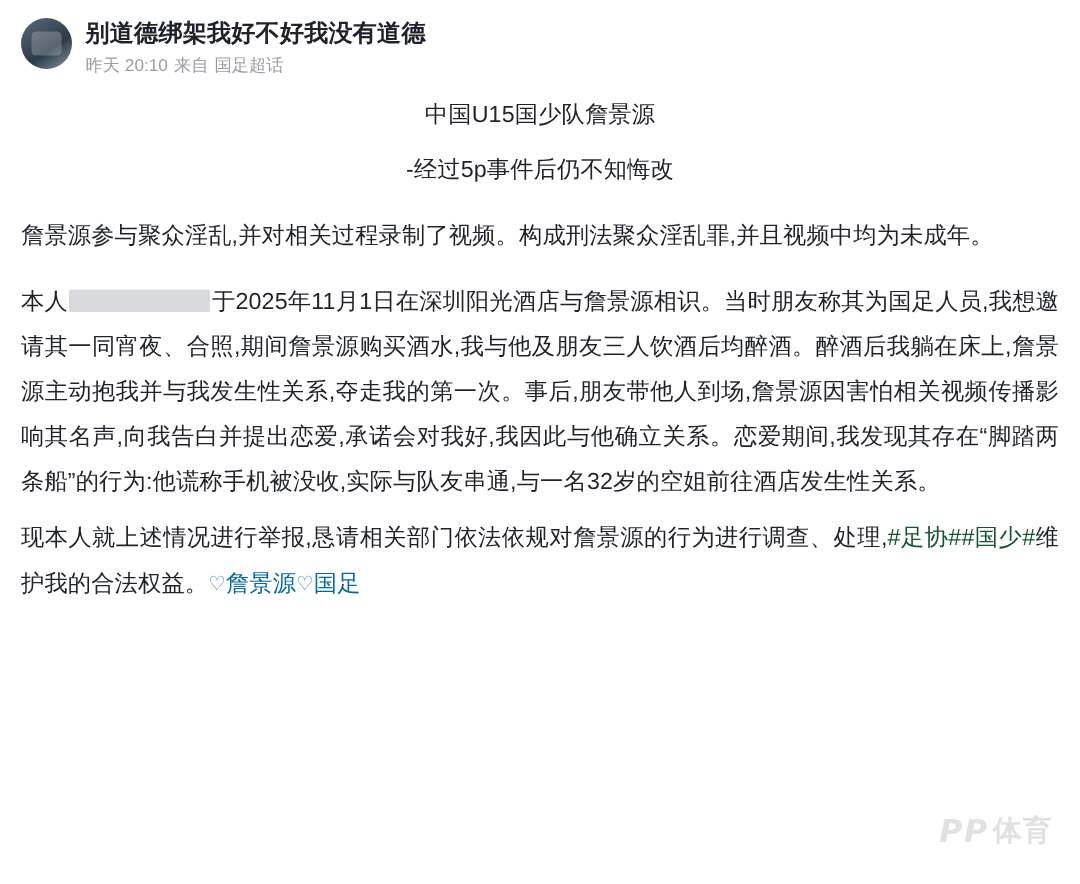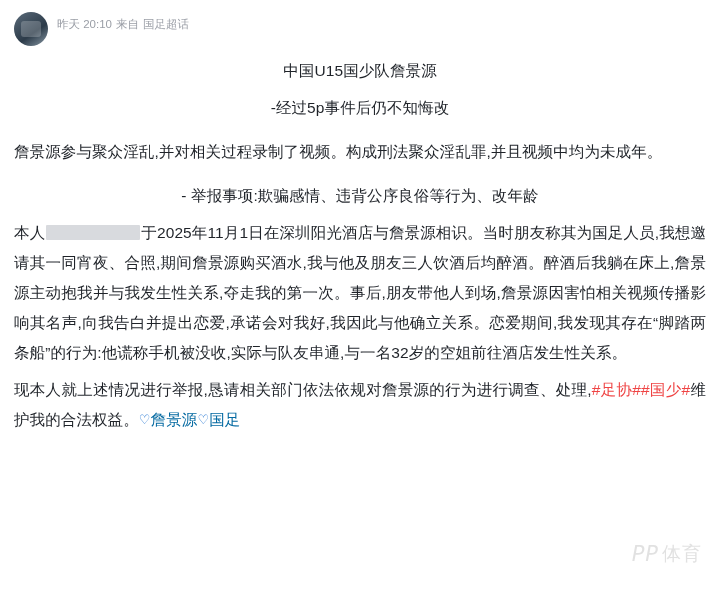--- a/index.html
+++ b/index.html
@@ -99,39 +99,39 @@
   .redact {
     display: inline-block;
     width: 94px;
     height: 15px;
     background: #d8dade;
     vertical-align: -2px;
     margin: 0 1px;
     border-radius: 1px;
   }
   .hashtag {
-    color: #ef4444;
+    color: #14532d;
   }
   .topic-tag {
     color: #0369a1;
     white-space: nowrap;
   }
   .heart {
     color: #2d7bd4;
     font-size: 13px;
     vertical-align: 1px;
   }
 
   
   .watermark {
     position: absolute;
     right: 18px;
     bottom: 22px;
     font-size: 21px;
-    font-weight: normal;
+    font-weight: bold;
     color: rgba(120,120,120,0.22);
     letter-spacing: 1px;
     user-select: none;
     display: flex;
     align-items: center;
     gap: 3px;
   }
   .watermark .mark-logo {
     font-family: "DejaVu Sans", sans-serif;
     font-style: italic;
@@ -141,40 +141,40 @@
   }
 </style>
 </head>
 <body>
 
 <div class="post">
 
   <div class="post-header">
     <div class="avatar"></div>
     <div class="header-text">
+      <div class="username">别道德绑架我好不好我没有道德</div>
       <div class="meta-line">
         <span>昨天 20:10</span>
         <span>来自</span>
         <span class="meta-source">国足超话</span>
       </div>
     </div>
   </div>
 
   <div class="post-body">
 
     <p class="para">中国U15国少队詹景源</p>
     <p class="para">-经过5p事件后仍不知悔改</p>
 
     <div class="spacer"></div>
 
     <p class="para justified">詹景源参与聚众淫乱,并对相关过程录制了视频。构成刑法聚众淫乱罪,并且视频中均为未成年。</p>
 
     <div class="spacer"></div>
 
-    <p class="para">- 举报事项:欺骗感情、违背公序良俗等行为、改年龄</p>
 
     <p class="para justified"><span>本人</span><span class="redact"></span><span>于2025年11月1日在深圳阳光酒店与詹景源相识。当时朋友称其为国足人员,我想邀请其一同宵夜、合照,期间詹景源购买酒水,我与他及朋友三人饮酒后均醉酒。醉酒后我躺在床上,詹景源主动抱我并与我发生性关系,夺走我的第一次。事后,朋友带他人到场,詹景源因害怕相关视频传播影响其名声,向我告白并提出恋爱,承诺会对我好,我因此与他确立关系。恋爱期间,我发现其存在“脚踏两条船”的行为:他谎称手机被没收,实际与队友串通,与一名32岁的空姐前往酒店发生性关系。</span></p>
 
 
     <p class="para justified"><span>现本人就上述情况进行举报,恳请相关部门依法依规对詹景源的行为进行调查、处理,</span><span class="hashtag">#足协##国少#</span><span>维护我的合法权益。</span><span class="heart">♡</span><span class="topic-tag">詹景源</span><span class="heart">♡</span><span class="topic-tag">国足</span></p>
 
   </div>
 
   <div class="watermark">
     <span class="mark-logo">PP</span>

